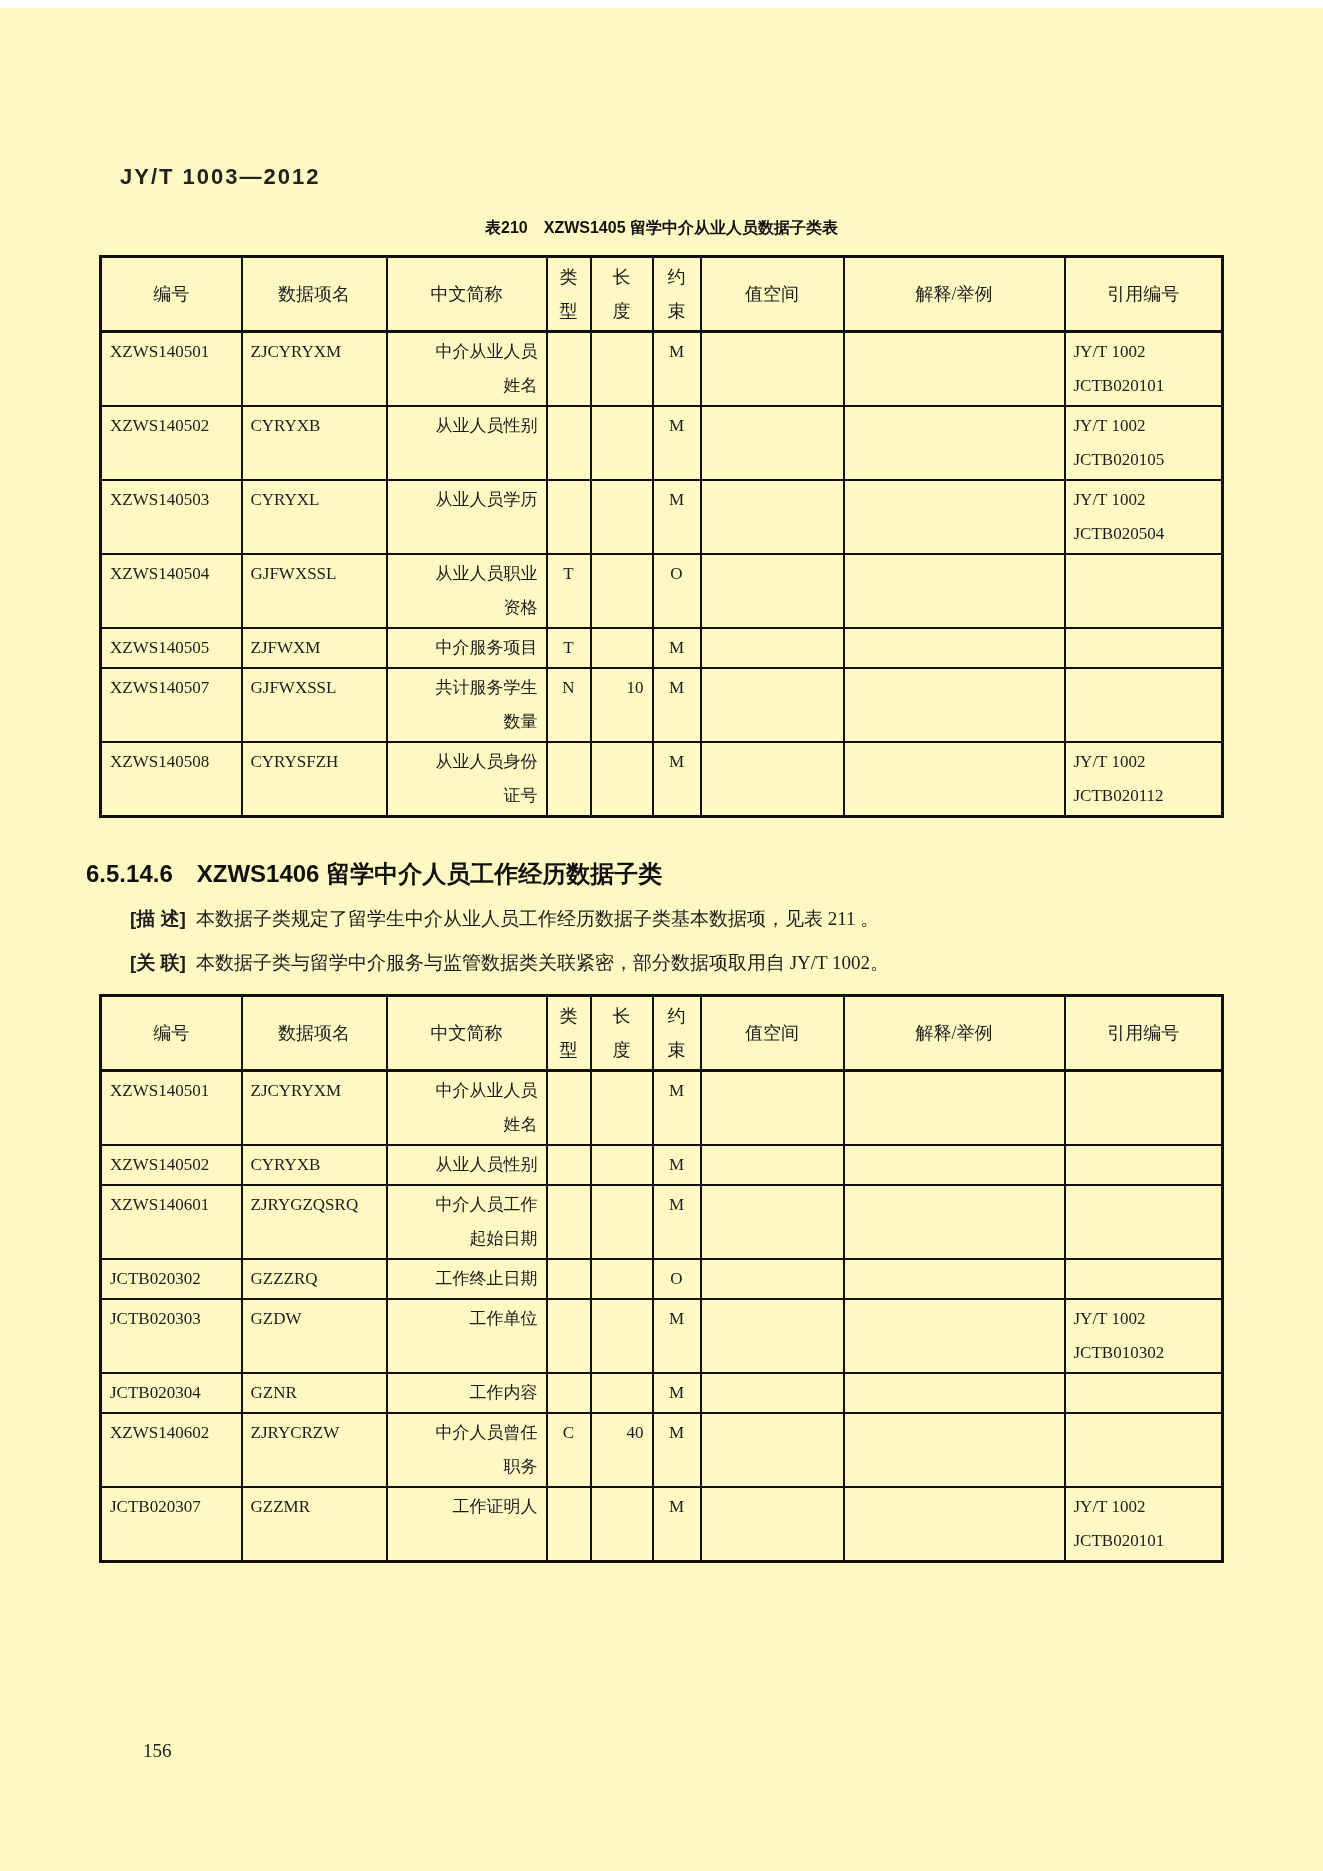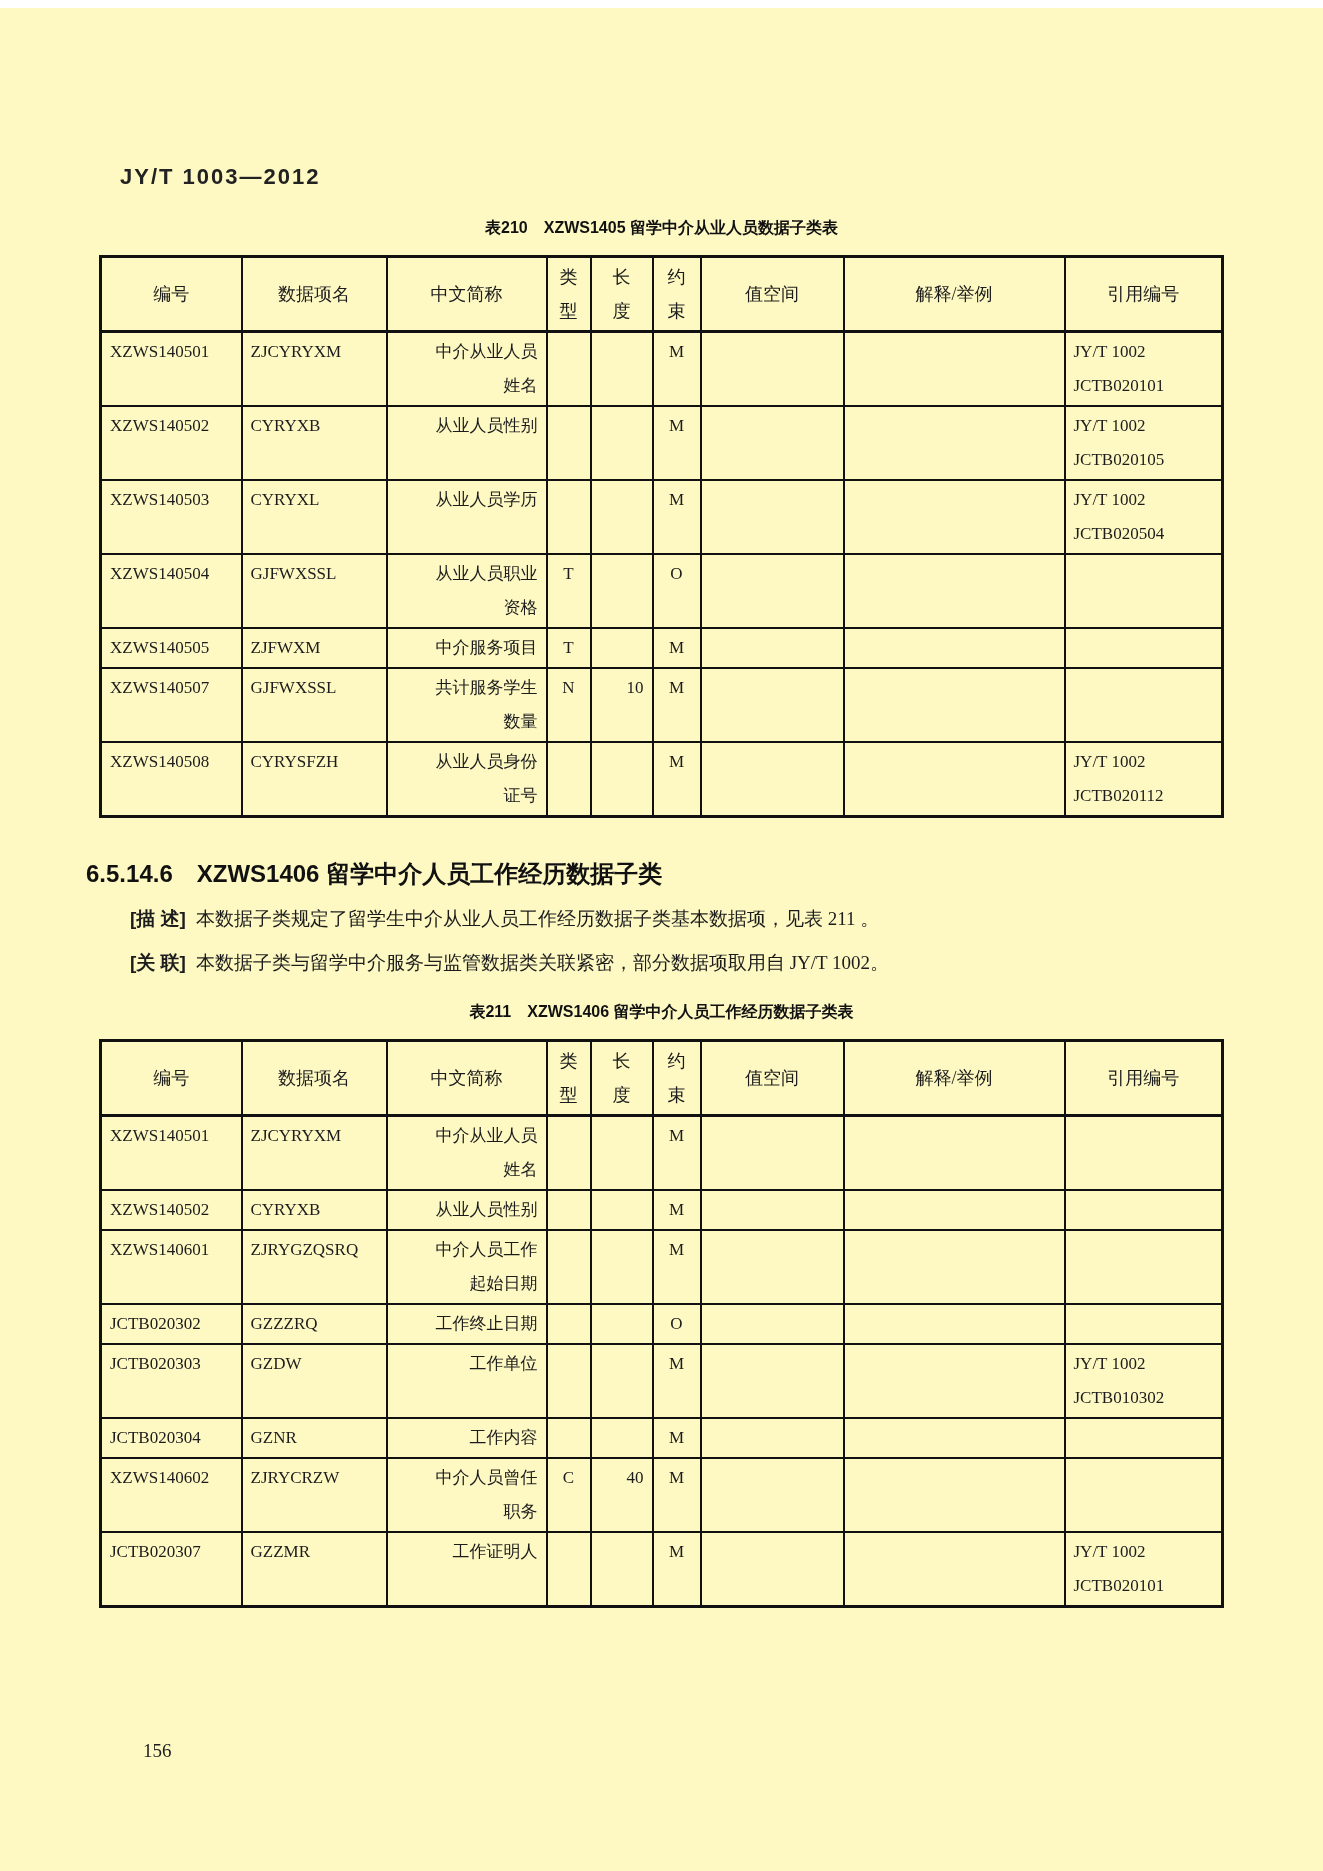--- a/index.html
+++ b/index.html
@@ -227,21 +227,20 @@
 
   <div class="section-heading">6.5.14.6　XZWS1406 留学中介人员工作经历数据子类</div>
 
   <div class="para">
     <span class="tag">[描 述]</span><span>本数据子类规定了留学生中介从业人员工作经历数据子类基本数据项，见表 211 。</span>
   </div>
   <div class="para">
     <span class="tag">[关 联]</span><span>本数据子类与留学中介服务与监管数据类关联紧密，部分数据项取用自 JY/T 1002。</span>
   </div>
 
-  <div class="table-title second">表211　XZWS1406 留学中介人员工作经历数据子类表</div>
 
   <table class="data-table">
     <colgroup>
       <col style="width:141px">
         <col style="width:145px">
         <col style="width:160px">
       <col style="width:44px">
         <col style="width:62px">
         <col style="width:48px">
       <col style="width:143px">

